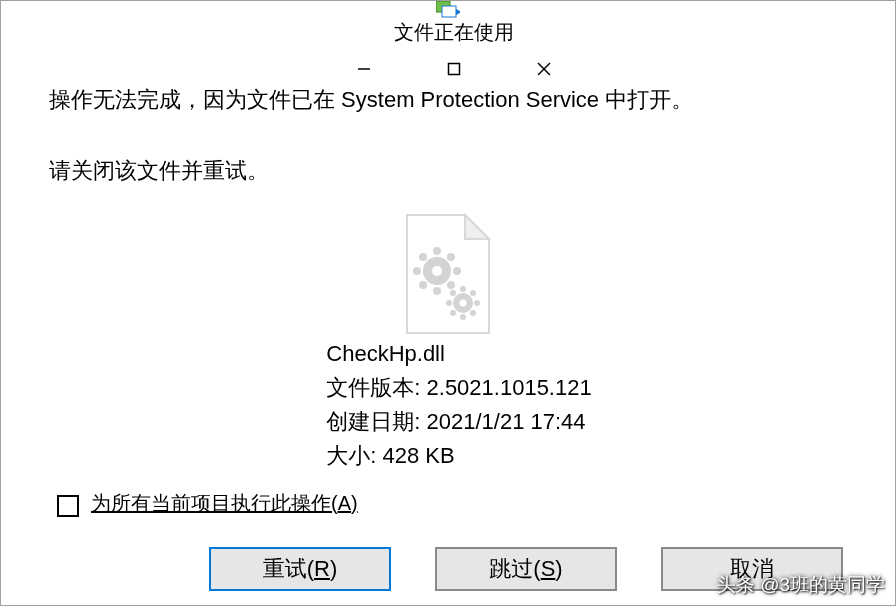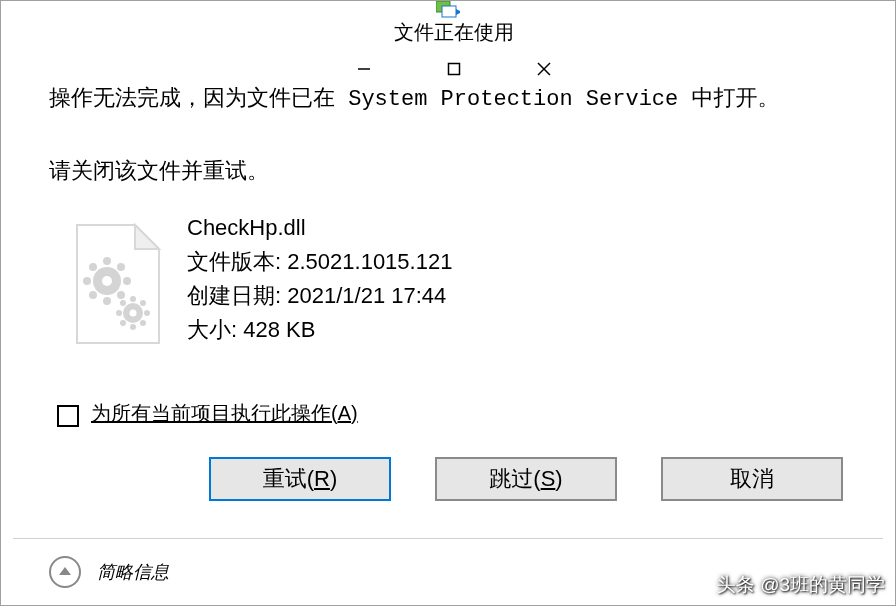--- a/index.html
+++ b/index.html
@@ -44,27 +44,28 @@
     font-size: 18px;
     color: #000;
   }
   
   .content {
     flex: 1 1 auto;
     padding: 38px 48px 0 48px;
     font-size: 22px;
     line-height: 1.4;
   }
-  .msg-main { margin-bottom: 40px; font-family: Liberation Mono, monospace; }
+  .msg-main { margin-bottom: 40px; }
   .msg-sub { margin-bottom: 24px; }
   .file-block {
     display: flex;
-    align-items: flex-end;
+    align-items: center;
     margin-left: 22px;
-    margin-bottom: 52px;
+    margin-bottom: 16px;
+    flex-direction: column;
   }
   .file-icon {
     width: 94px;
     height: 126px;
     margin-right: 22px;
     flex-shrink: 0;
   }
   .file-details { font-size: 22px; line-height: 1.55; }
   .checkbox-row {
     display: flex;

